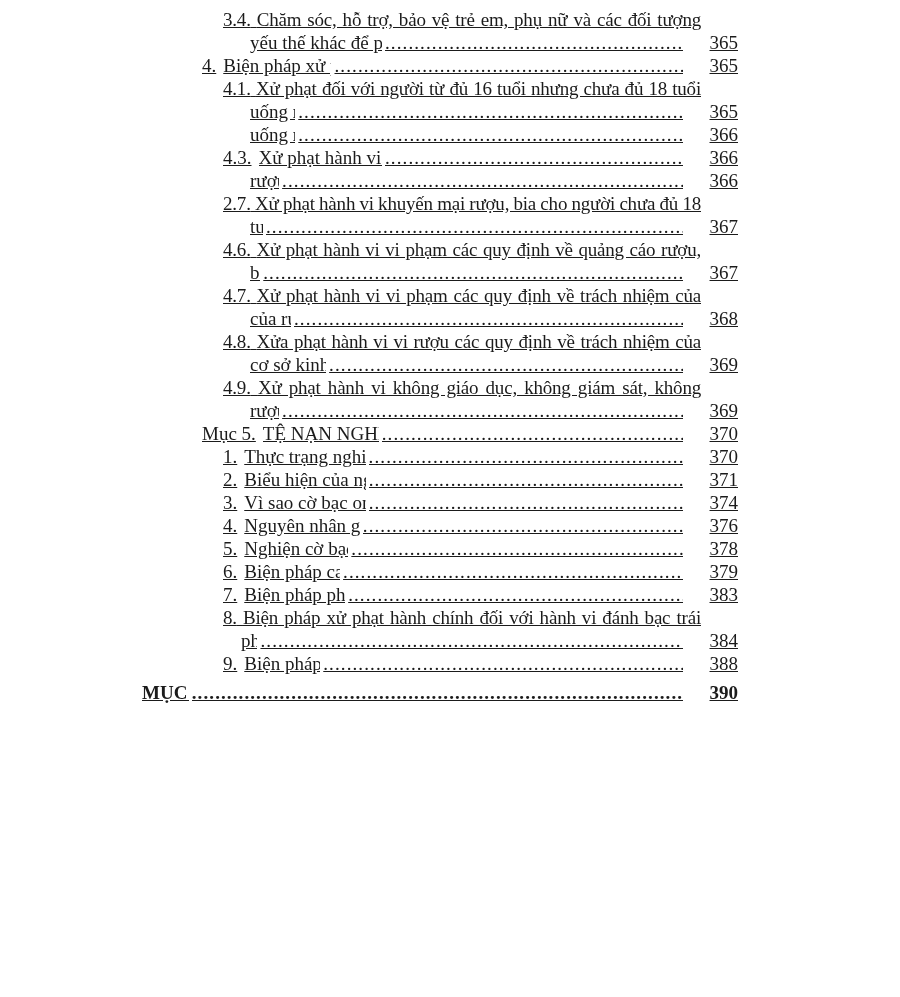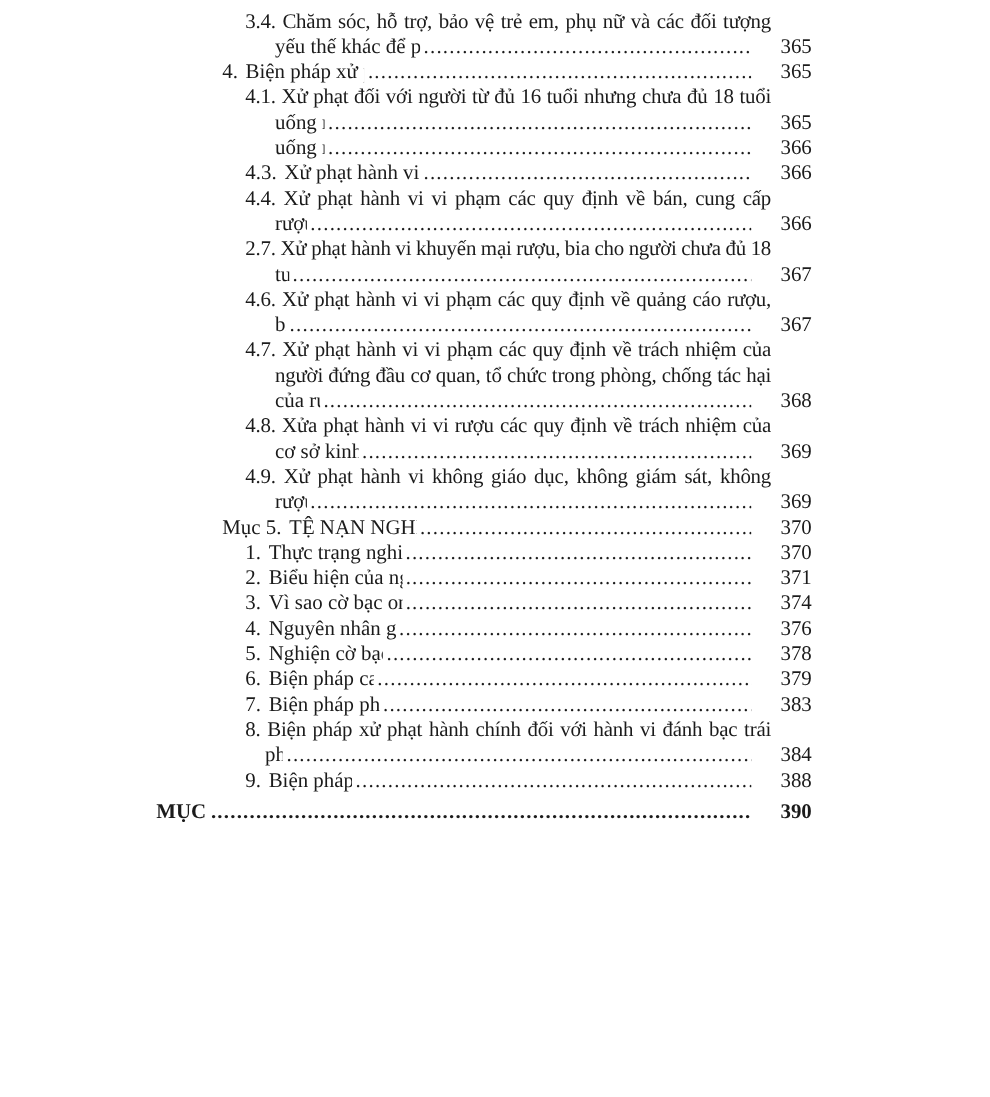--- a/index.html
+++ b/index.html
@@ -15,20 +15,21 @@
   }
   .toc-page {
     position: absolute;
     left: 142px;
     top: 8px;
     width: 596px;
   }
   .line {
     font-size: 19px;
     line-height: 23px;
+    text-decoration: underline;
   }
   
   .line.justify {
     text-align: justify;
     text-align-last: justify;
     white-space: nowrap;
     padding-right: 37px;
     letter-spacing: -0.2px;
     word-spacing: -0.5px;
   }
@@ -105,21 +106,20 @@
       </div>
       <div class="entry level-sub">
         <div class="line last">
           <span class="num">4.3.</span>
           <span class="txt">Xử phạt hành vi ép buộc người khác uống rượu, bia</span>
           <span class="dots"></span>
           <span class="page-num">366</span>
         </div>
       </div>
       <div class="entry level-sub">
-        <div class="line justify"><span class="num">4.4.</span> <span class="txt">Xử phạt hành vi vi phạm các quy định về bán, cung cấp</span></div>
         <div class="line last cont">
           <span class="txt">rượu, bia</span>
           <span class="dots"></span>
           <span class="page-num">366</span>
         </div>
       </div>
       <div class="entry level-sub">
         <div class="line justify"><span class="num">2.7.</span> <span class="txt">Xử phạt hành vi khuyến mại rượu, bia cho người chưa đủ 18</span></div>
         <div class="line last cont">
           <span class="txt">tuổi</span>
@@ -130,21 +130,20 @@
       <div class="entry level-sub">
         <div class="line justify"><span class="num">4.6.</span> <span class="txt">Xử phạt hành vi vi phạm các quy định về quảng cáo rượu,</span></div>
         <div class="line last cont">
           <span class="txt">bia</span>
           <span class="dots"></span>
           <span class="page-num">367</span>
         </div>
       </div>
       <div class="entry level-sub">
         <div class="line justify"><span class="num">4.7.</span> <span class="txt">Xử phạt hành vi vi phạm các quy định về trách nhiệm của</span></div>
-        <div class="line justify cont"><span class="txt">người đứng đầu cơ quan, tổ chức trong phòng, chống tác hại</span></div>
         <div class="line last cont">
           <span class="txt">của rượu, bia</span>
           <span class="dots"></span>
           <span class="page-num">368</span>
         </div>
       </div>
       <div class="entry level-sub">
         <div class="line justify"><span class="num">4.8.</span> <span class="txt">Xửa phạt hành vi vi rượu các quy định về trách nhiệm của</span></div>
         <div class="line last cont">
           <span class="txt">cơ sở kinh doanh rượu, bia</span>

